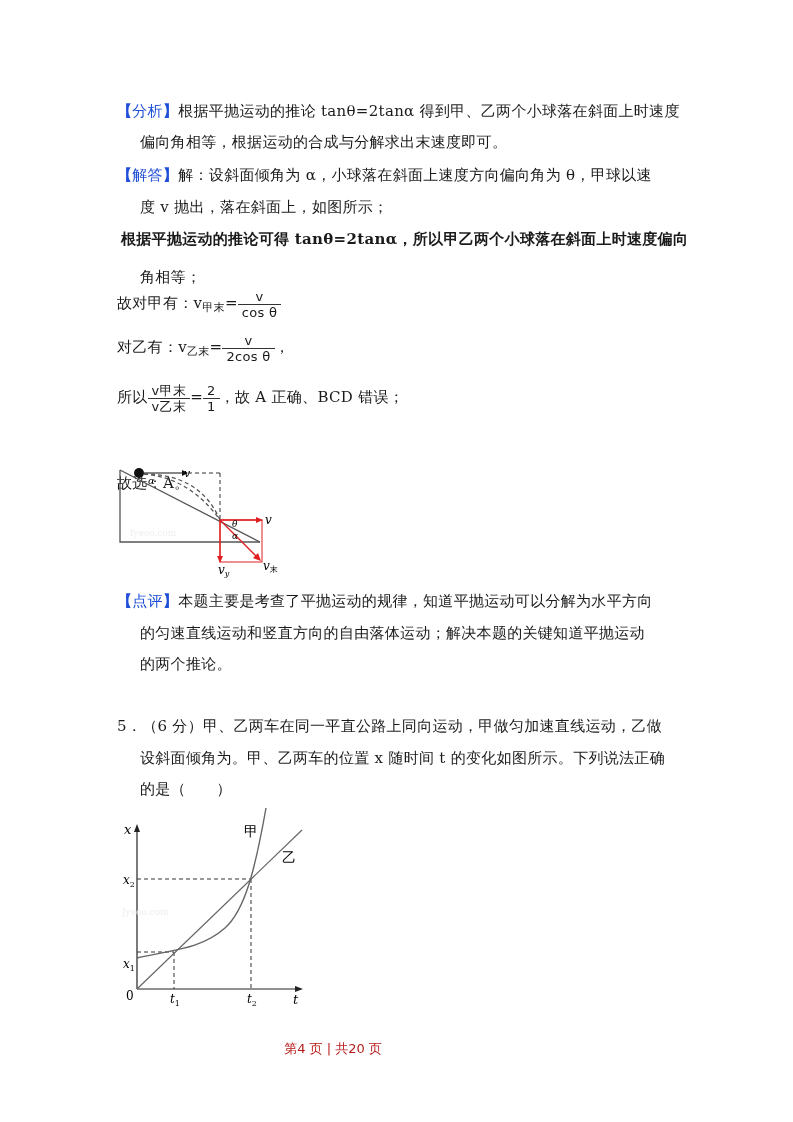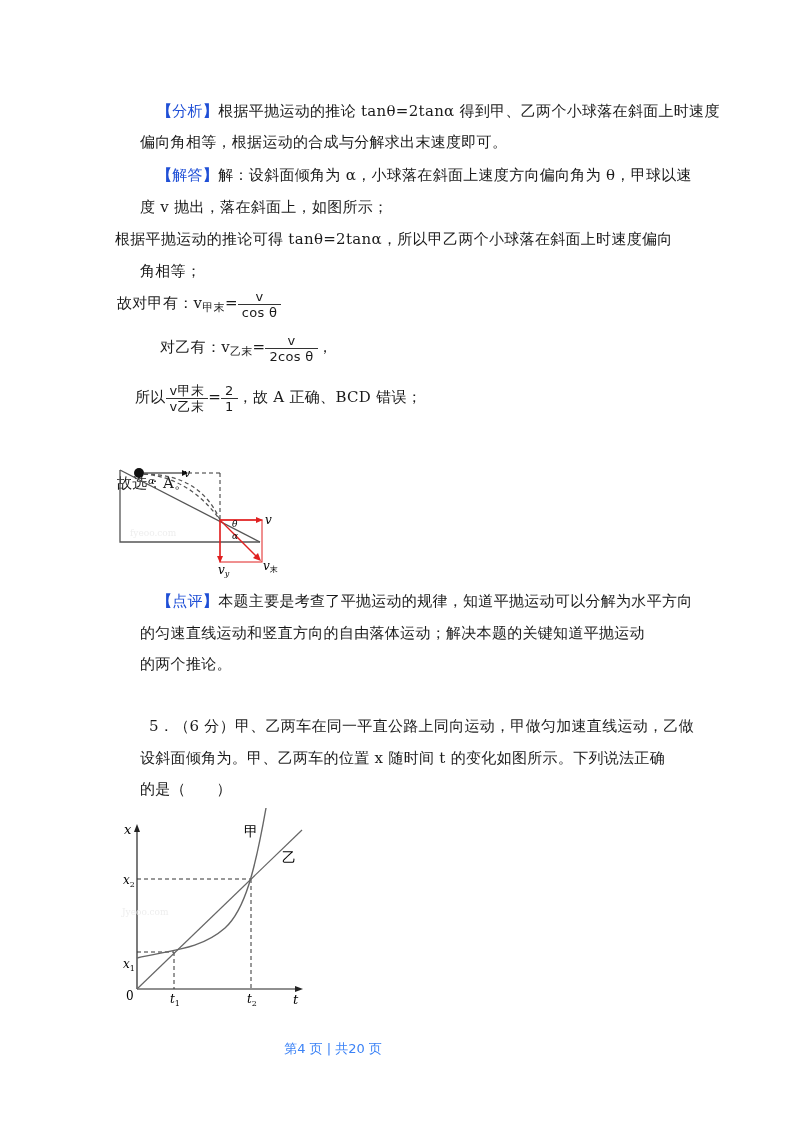--- a/index.html
+++ b/index.html
@@ -1,50 +1,50 @@
 <!DOCTYPE html>
 <html><head>
 <meta charset="utf-8">
 <style>
   html, body { margin: 0; padding: 0; background: #ffffff; }
   body { width: 793px; height: 1122px; position: relative; overflow: hidden;
          font-family: "DejaVu Serif", "Liberation Serif", serif; color: #1a1a1a; }
   .line { position: absolute; font-size: 15px; line-height: 20px; white-space: nowrap; letter-spacing: 0.3px; }
-  .tag { color: #1f4fd6; margin-left: 40px; }
+  .tag { color: #1f4fd6; }
   .tag .br { color: #1f4fd6; font-weight: bold; }
   .frac { display: inline-block; vertical-align: middle; text-align: center; font-family: "DejaVu Sans", sans-serif; font-size: 13px; line-height: 15px; }
   .frac .num { display: block; border-bottom: 1px solid #333; padding: 0 4px; }
   .frac .den { display: block; padding: 0 4px; }
   .sub { font-size: 11px; vertical-align: -3px; }
   svg text { font-family: "DejaVu Serif", "Liberation Serif", serif; }
   .footer { position: absolute; top: 1040px; left: 0; width: 666px; text-align: center; font-size: 13px;
-            font-family: "DejaVu Sans", sans-serif; color: #3b82f6; }
+            font-family: "DejaVu Sans", sans-serif; color: #b91c1c; }
 </style>
 </head>
 <body>
 
 <div class="line" style="left:117px; top:101px;">
   <span class="tag"><span class="br">【</span><span>分析</span><span class="br">】</span></span><span>根据平抛运动的推论 tanθ=2tanα 得到甲、乙两个小球落在斜面上时速度</span>
 </div>
 <div class="line" style="left:140px; top:132px;">偏向角相等，根据运动的合成与分解求出末速度即可。</div>
 
 <div class="line" style="left:117px; top:165px;">
   <span class="tag"><span class="br">【</span><span>解答</span><span class="br">】</span></span><span>解：设斜面倾角为 α，小球落在斜面上速度方向偏向角为 θ，甲球以速</span>
 </div>
 <div class="line" style="left:140px; top:197px;">度 v 抛出，落在斜面上，如图所示；</div>
-<div class="line" style="left:115px; top:229px;">根据平抛运动的推论可得 tanθ=2tanα，所以甲乙两个小球落在斜面上时速度偏向</div>
-<div class="line" style="left:140px; top:261px;">角相等；</div>
+<div class="line" style="left:121px; top:229px;font-weight:bold;">根据平抛运动的推论可得 tanθ=2tanα，所以甲乙两个小球落在斜面上时速度偏向</div>
+<div class="line" style="left:140px; top:267px;">角相等；</div>
 
 <div class="line" style="left:117px; top:288px; line-height:30px;">
   <span>故对甲有：v</span><span class="sub">甲末</span><span>=</span><span class="frac"><span class="num">v</span><span class="den">cos θ</span></span>
 </div>
-<div class="line" style="left:117px; top:332px; line-height:30px;margin-left:43px;">
+<div class="line" style="left:117px; top:332px; line-height:30px;">
   <span>对乙有：v</span><span class="sub">乙末</span><span>=</span><span class="frac"><span class="num">v</span><span class="den">2cos θ</span></span><span>，</span>
 </div>
-<div class="line" style="left:117px; top:382px; line-height:30px;margin-left:18px;">
+<div class="line" style="left:117px; top:382px; line-height:30px;">
   <span>所以</span><span class="frac"><span class="num">v甲末</span><span class="den">v乙末</span></span><span>=</span><span class="frac"><span class="num">2</span><span class="den">1</span></span><span>，故 A 正确、BCD 错误；</span>
 </div>
 <div class="line" style="left:117px; top:433px;margin-top:40px;">故选：A。</div>
 
 <svg style="position:absolute; left:110px; top:460px;" width="190" height="120" viewBox="0 0 190 120">
   <polyline points="10,10 10,82 150,82" fill="none" stroke="#555" stroke-width="1.3"></polyline>
   <line x1="10" y1="10" x2="150" y2="82" stroke="#555" stroke-width="1.3"></line>
   <circle cx="29" cy="13" r="5" fill="#111"></circle>
   <line x1="34" y1="13" x2="72" y2="13" stroke="#111" stroke-width="1.2"></line>
   <polygon points="72,10 78,13 72,16" fill="#111"></polygon>
@@ -68,21 +68,21 @@
   <text x="108" y="114" font-size="12" font-style="italic"><tspan>v</tspan><tspan font-size="8" dy="2">y</tspan></text>
   <text x="153" y="110" font-size="12" font-style="italic"><tspan>v</tspan><tspan font-size="8" dy="2" font-style="normal">末</tspan></text>
 </svg>
 
 <div class="line" style="left:117px; top:591px;">
   <span class="tag"><span class="br">【</span><span>点评</span><span class="br">】</span></span><span>本题主要是考查了平抛运动的规律，知道平抛运动可以分解为水平方向</span>
 </div>
 <div class="line" style="left:140px; top:623px;">的匀速直线运动和竖直方向的自由落体运动；解决本题的关键知道平抛运动</div>
 <div class="line" style="left:140px; top:654px;">的两个推论。</div>
 
-<div class="line" style="left:117px; top:716px;margin-left:32px;">5．（6 分）甲、乙两车在同一平直公路上同向运动，甲做匀加速直线运动，乙做</div>
+<div class="line" style="left:117px; top:716px;">5．（6 分）甲、乙两车在同一平直公路上同向运动，甲做匀加速直线运动，乙做</div>
 <div class="line" style="left:140px; top:748px;">设斜面倾角为。甲、乙两车的位置 x 随时间 t 的变化如图所示。下列说法正确</div>
 <div class="line" style="left:140px; top:779px;font-family:Liberation Serif, serif;">的是（　　）</div>
 
 <svg id="xt-chart" style="position:absolute; left:110px; top:800px;" width="200" height="215" viewBox="0 0 200 215">
   <line x1="27" y1="189" x2="27" y2="28" stroke="#222" stroke-width="1.2"></line>
   <polygon points="24,32 27,24 30,32" fill="#222"></polygon>
   <line x1="27" y1="189" x2="188" y2="189" stroke="#222" stroke-width="1.2"></line>
   <polygon points="185,186 193,189 185,192" fill="#222"></polygon>
   <line x1="27" y1="79" x2="141" y2="79" stroke="#333" stroke-width="1" stroke-dasharray="4,3"></line>
   <line x1="141" y1="79" x2="141" y2="189" stroke="#333" stroke-width="1" stroke-dasharray="4,3"></line>

